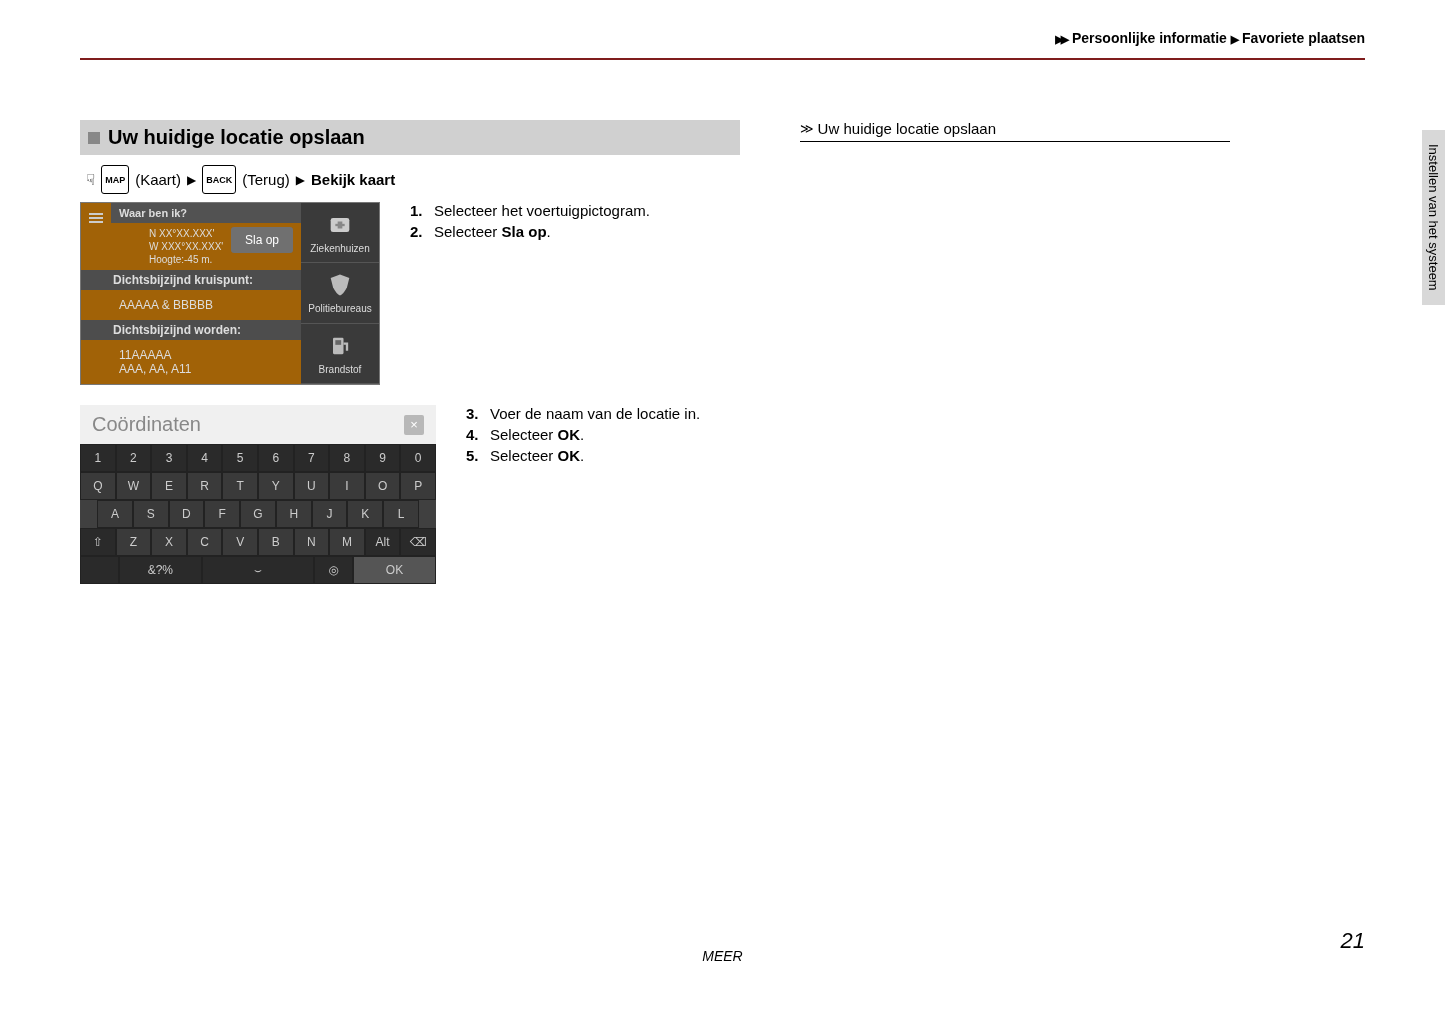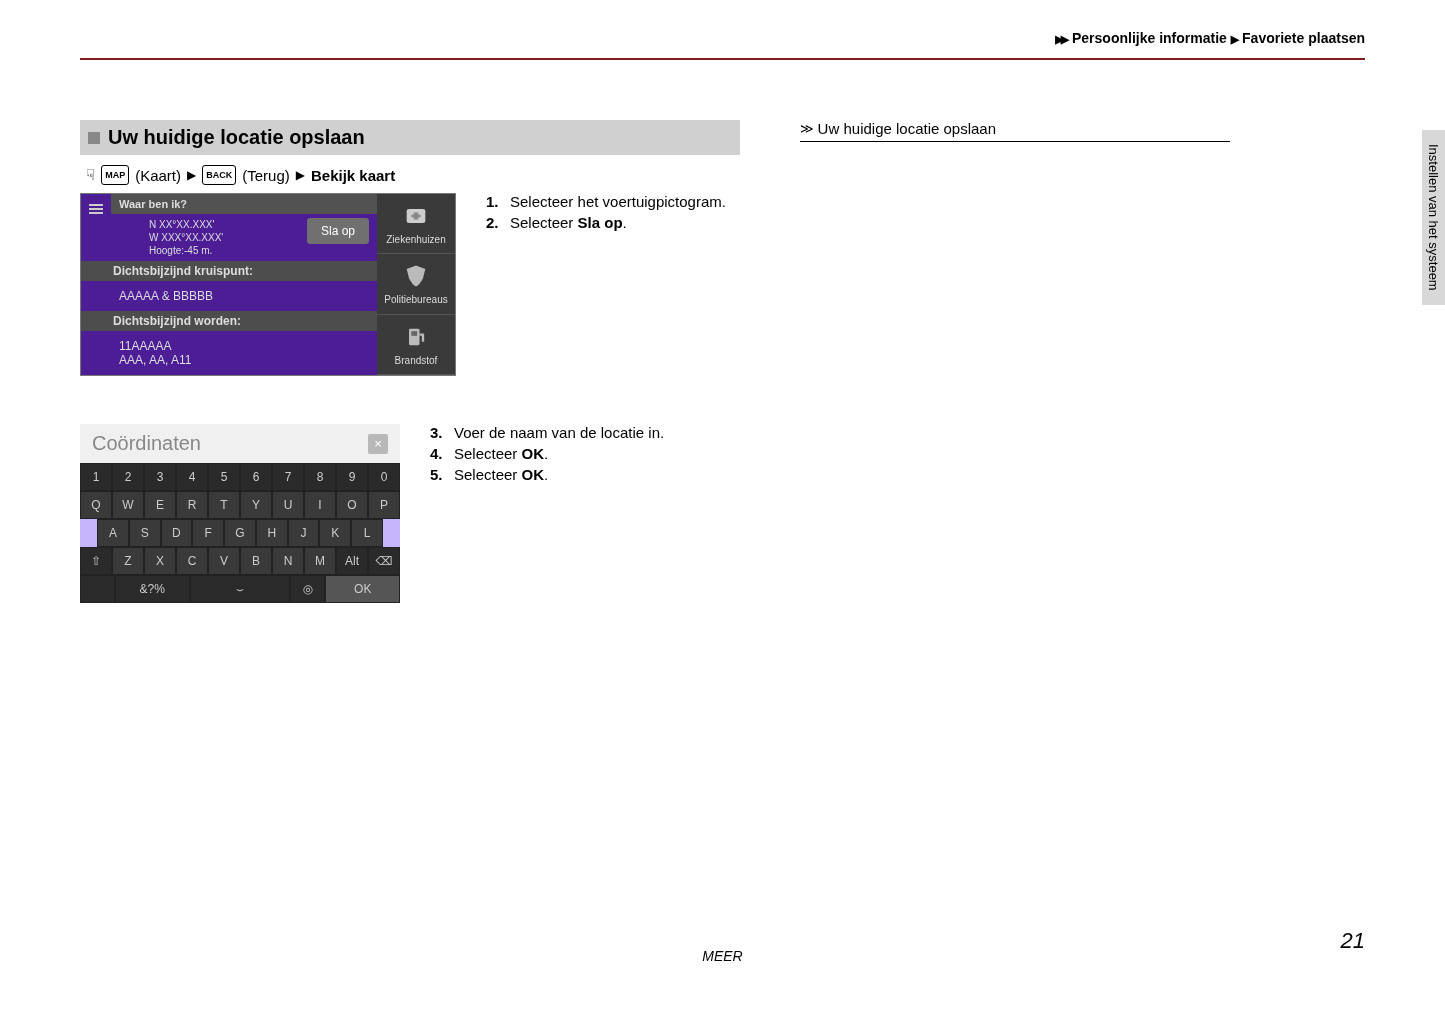--- a/index.html
+++ b/index.html
@@ -44,30 +44,29 @@
     display: flex;
     align-items: center;
     gap: 6px;
     margin-bottom: 8px;
     padding-left: 6px;
   }
   .path-line .iconbox {
     display: inline-flex; align-items: center; justify-content: center;
     border: 1px solid #000; border-radius: 3px;
     padding: 1px 3px; font-size: 9px; font-weight: bold;
-    min-width: 24px; height: 20px;
+    min-width: 24px; height: 29px;
   }
   .path-line .tri { font-size: 12px; }
 
   .screenshot1 {
-    width: 376px;
-    background: #4c1d95;
+    width: 300px;
+    background: #a16207;
     color: #ddd;
     font-size: 11px;
-    margin-bottom: 28px;
     border: 1px solid #777;
   }
   .s1-top { display: flex; }
   .s1-left { flex: 1; }
   .s1-hamburger {
     display: inline-flex; flex-direction: column; gap: 2px;
     padding: 10px 8px; float: left;
   }
   .s1-hamburger span { width: 14px; height: 2px; background: #ccc; }
   .s1-header {
@@ -86,22 +85,22 @@
   }
   .s1-val { padding: 8px 8px 8px 38px; font-size: 12px; }
   .s1-right { width: 78px; background: #3a3a3a; display: flex; flex-direction: column; }
   .s1-poi {
     flex: 1; display: flex; flex-direction: column; align-items: center; justify-content: center;
     gap: 4px; font-size: 10px; border-bottom: 1px solid #555; padding: 6px 2px;
   }
   .s1-poi svg { width: 28px; height: 28px; }
 
   .screenshot2 {
-    width: 320px;
-    background: #c4b5fd;
+    width: 356px;
+    background: #404040;
     color: #ccc;
   }
   .s2-input {
     background: #f0f0f0; color: #888; font-size: 20px;
     padding: 8px 12px; display: flex; justify-content: space-between; align-items: center;
   }
   .s2-input .x { background: #b8b8b8; color: #fff; width: 20px; height: 20px;
     display: flex; align-items: center; justify-content: center; font-size: 13px; border-radius: 2px; }
   .kb-row { display: flex; }
   .kb-key {

